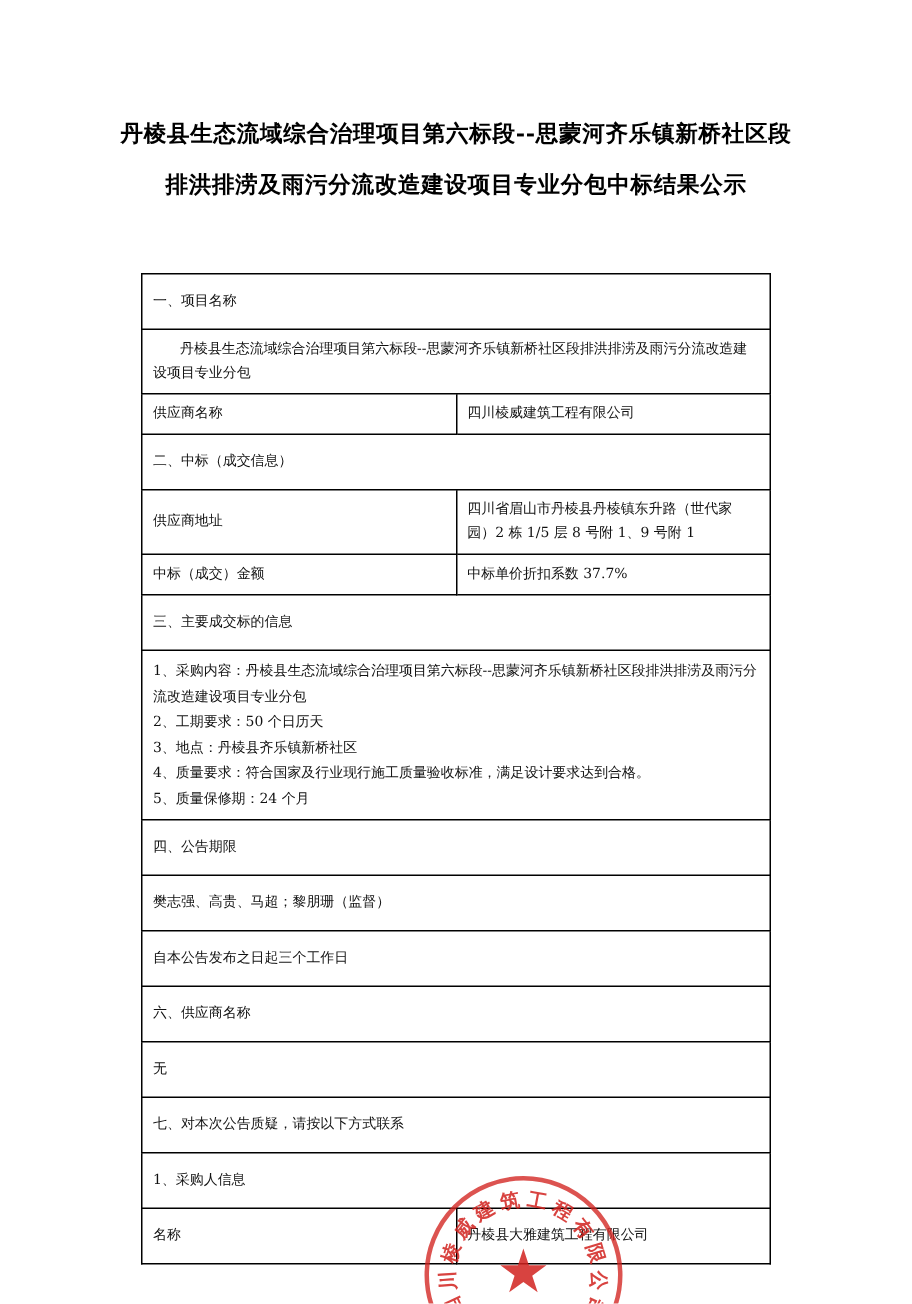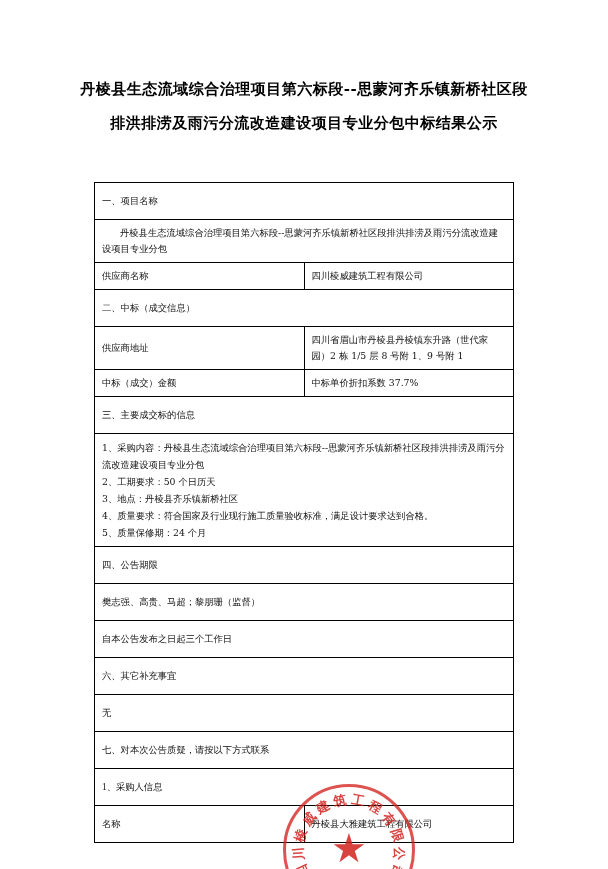--- a/index.html
+++ b/index.html
@@ -61,21 +61,20 @@
     text-indent: 18px;
   }
   .multi {
     line-height: 17px;
   }
   .multi div {
     white-space: normal;
   }
   .tall {
     height: 26px;
-    font-family: Liberation Serif, serif;
   }
   
   .seal {
     position: absolute;
     left: 283px;
     top: 712px;
     width: 132px;
     height: 132px;
     pointer-events: none;
   }
@@ -166,21 +165,21 @@
         <tr>
           <td class="section tall" colspan="2">四、公告期限</td>
         </tr>
         <tr>
           <td class="tall" colspan="2">樊志强、高贵、马超；黎朋珊（监督）</td>
         </tr>
         <tr>
           <td class="tall" colspan="2">自本公告发布之日起三个工作日</td>
         </tr>
         <tr>
-          <td class="section tall" colspan="2">六、其它补充事宜</td>
+          <td class="section tall" colspan="2">六、供应商名称</td>
         </tr>
         <tr>
           <td class="tall" colspan="2">无</td>
         </tr>
         <tr>
           <td class="section tall" colspan="2">七、对本次公告质疑，请按以下方式联系</td>
         </tr>
         <tr>
           <td class="section tall" colspan="2">1、采购人信息</td>
         </tr>

